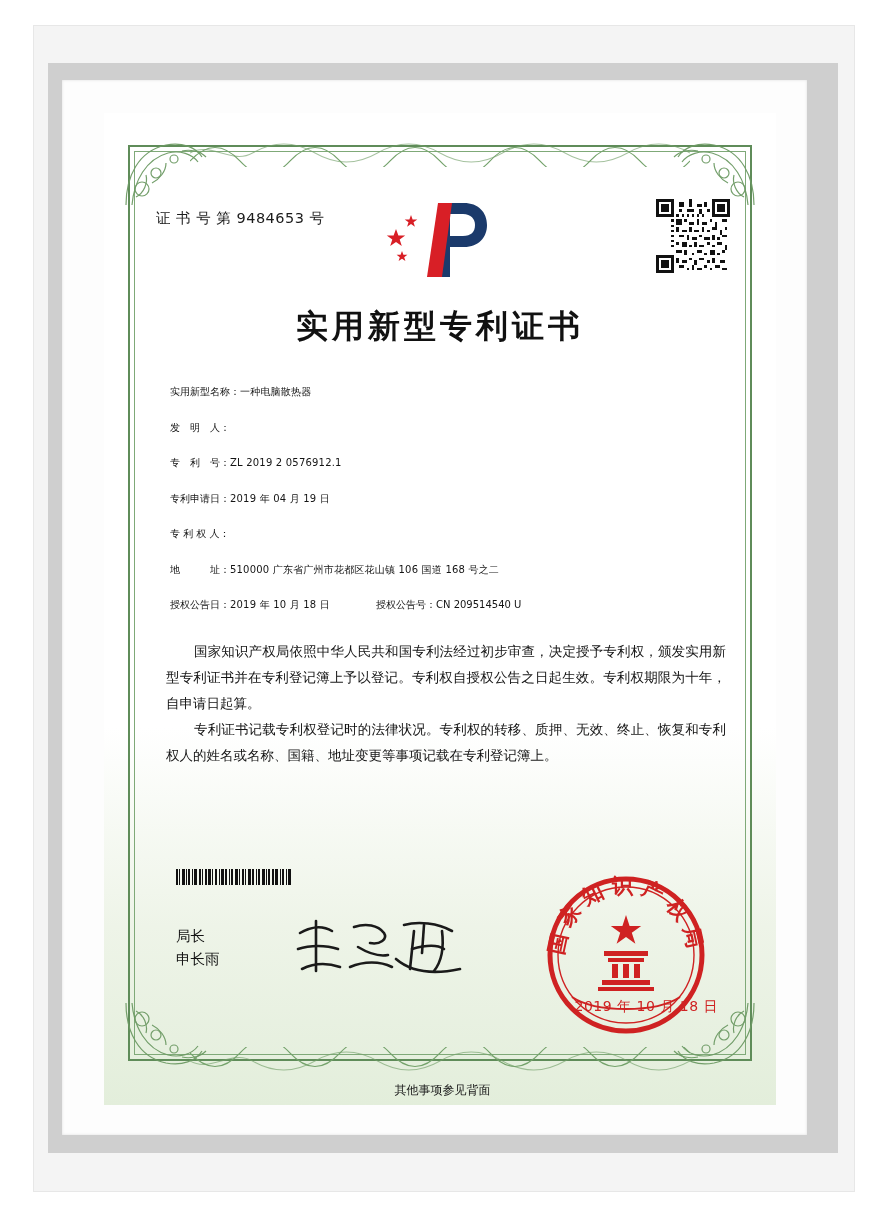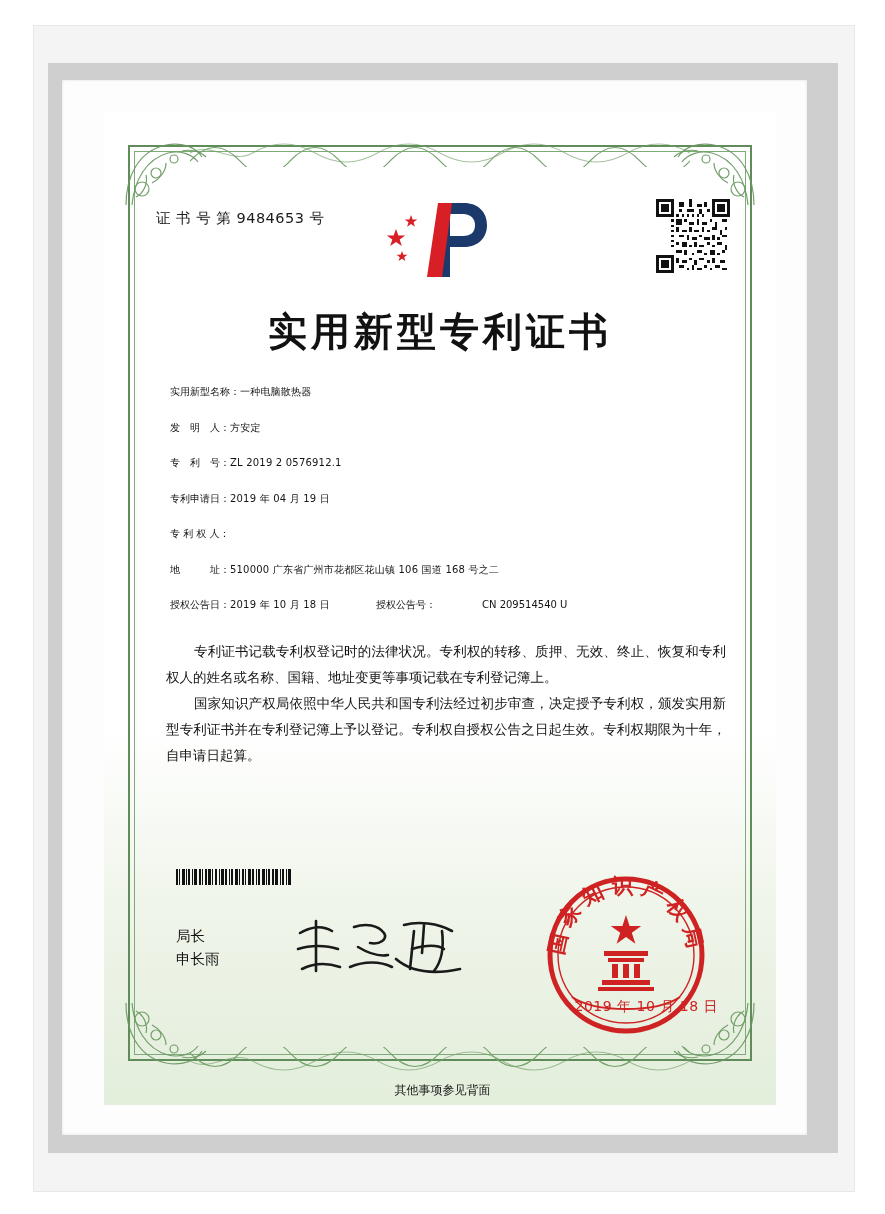--- a/index.html
+++ b/index.html
@@ -107,21 +107,21 @@
     position: absolute;
     right: 46px; top: 86px;
     width: 74px; height: 74px;
   }
   .qr svg { width: 100%; height: 100%; display:block; }
 
   .title {
     position: absolute;
     left: 0; right: 0; top: 192px;
     text-align: center;
-    font-size: 39px;
+    font-size: 32px;
     font-weight: bold;
     letter-spacing: 4px;
     color: #111;
     font-family: "DejaVu Sans", sans-serif;
   }
 
   
   .fields {
     position: absolute;
     left: 66px; right: 50px; top: 272px;
@@ -138,21 +138,21 @@
     flex: 0 0 auto;
     white-space: pre;
     letter-spacing: 0;
   }
   .f-value {
     flex: 1 1 auto;
     letter-spacing: .2px;
   }
   .field.split .f-value { flex: 0 0 auto; margin-right: 46px; }
   .field.split .f-label2 { flex: 0 0 auto; white-space: pre; }
-  .field.split .f-value2 { flex: 1 1 auto; margin-left: 46px; }
+  .field.split .f-value2 { flex: 1 1 auto; }
 
   
   .body-text {
     position: absolute;
     left: 62px; right: 50px; top: 525px;
     font-size: 13.5px;
     line-height: 26px;
     color: #141414;
     text-align: justify;
     font-family: "DejaVu Sans", sans-serif;
@@ -431,21 +431,20 @@
 
     <div class="title">实用新型专利证书</div>
 
     <div class="fields">
       <div class="field">
         <span class="f-label">实用新型名称：</span>
         <span class="f-value">一种电脑散热器</span>
       </div>
       <div class="field">
         <span class="f-label">发　明　人：</span>
-        <span class="f-value">方安定</span>
       </div>
       <div class="field">
         <span class="f-label">专　利　号：</span>
         <span class="f-value">ZL 2019 2 0576912.1</span>
       </div>
       <div class="field">
         <span class="f-label">专利申请日：</span>
         <span class="f-value">2019 年 04 月 19 日</span>
       </div>
       <div class="field">
@@ -457,22 +456,22 @@
       </div>
       <div class="field split">
         <span class="f-label">授权公告日：</span>
         <span class="f-value">2019 年 10 月 18 日</span>
         <span class="f-label2">授权公告号：</span>
         <span class="f-value2">CN 209514540 U</span>
       </div>
     </div>
 
     <div class="body-text">
+      <p>国家知识产权局依照中华人民共和国专利法经过初步审查，决定授予专利权，颁发实用新型专利证书并在专利登记簿上予以登记。专利权自授权公告之日起生效。专利权期限为十年，自申请日起算。</p>
       <p>专利证书记载专利权登记时的法律状况。专利权的转移、质押、无效、终止、恢复和专利权人的姓名或名称、国籍、地址变更等事项记载在专利登记簿上。</p>
-      <p>国家知识产权局依照中华人民共和国专利法经过初步审查，决定授予专利权，颁发实用新型专利证书并在专利登记簿上予以登记。专利权自授权公告之日起生效。专利权期限为十年，自申请日起算。</p>
     </div>
 
     <div class="barcode">
       <i style="width:2px"></i>
         <i style="width:1px;background:transparent"></i>
       <i style="width:1px"></i>
         <i style="width:2px;background:transparent"></i>
       <i style="width:3px"></i>
         <i style="width:1px;background:transparent"></i>
       <i style="width:1px"></i>

